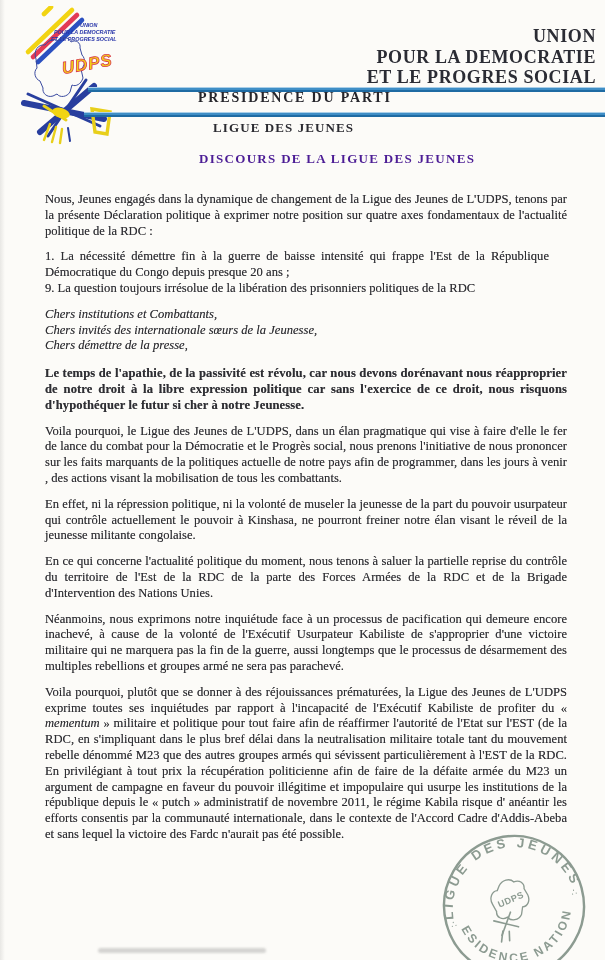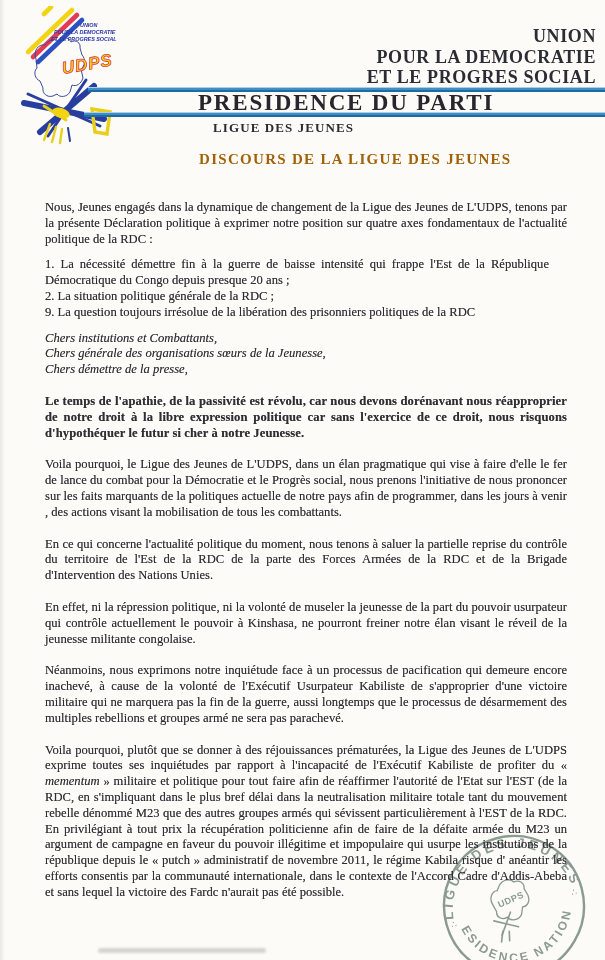--- a/index.html
+++ b/index.html
@@ -14,32 +14,32 @@
   .logo{position:absolute;left:14px;top:6px;width:152px;height:142px;}
   .org-title{
     position:absolute;right:9px;top:26px;text-align:right;
     font-weight:bold;font-size:18px;line-height:20.5px;letter-spacing:.6px;color:#2b2c34;
   }
   .rule{position:absolute;right:0;height:5px;
     background:linear-gradient(to bottom,#aacfe8 0 22%,#3f8ec6 22% 68%,#1f6ba3 68% 100%);}
   .rule-top{left:88px;top:87px;}
   .rule-bottom{left:84px;top:112px;}
   .presidence{position:absolute;left:198px;top:90px;font-weight:bold;
-    font-size:23px;letter-spacing:1.8px;color:#26262c;}
+    font-size:14px;letter-spacing:1.8px;color:#26262c;}
   .ligue{position:absolute;left:213px;top:120px;font-weight:bold;
     font-size:13px;letter-spacing:1.1px;color:#2b2b31;}
   .discours{position:absolute;left:199px;top:151px;font-weight:bold;
-    font-size:15px;letter-spacing:1.3px;color:#a16207;}
+    font-size:13px;letter-spacing:1.3px;color:#4c1d95;}
   
   .body-text{
     position:absolute;left:45px;top:184px;width:522px;z-index:2;
     font-size:12.6px;line-height:15.8px;text-align:justify;
     text-shadow:0 0 .5px rgba(46,46,51,.55);
   }
-  .body-text p{margin:16px 0 10px 0;}
+  .body-text p{margin:8px 0 10px 0;}
   .numbered-list div{margin:0;}
   .numbered-list{margin:0 18px 10px 0;}
   .greetings{font-style:italic;margin:0 0 12px 0;}
   .bold-para{font-weight:bold;letter-spacing:.1px;}
   .em{font-style:italic;}
   
   .stamp{position:absolute;left:438px;top:830px;width:152px;height:152px;z-index:1;opacity:.82;}
   
   .smudge{position:absolute;left:98px;top:948px;width:168px;height:5px;
     background:rgba(140,140,140,.35);border-radius:3px;filter:blur(1.2px);}
@@ -94,34 +94,33 @@
   <div class="presidence">PRESIDENCE DU PARTI</div>
   <div class="rule rule-bottom"></div>
   <div class="ligue">LIGUE DES JEUNES</div>
   <div class="discours">DISCOURS DE LA LIGUE DES JEUNES</div>
 
   <div class="body-text">
     <p>Nous, Jeunes engagés dans la dynamique de changement de la Ligue des Jeunes de L'UDPS, tenons par la présente Déclaration politique à exprimer notre position sur quatre axes fondamentaux de l'actualité politique de la RDC :</p>
 
     <div class="numbered-list">
       <div>1. La nécessité démettre fin à la guerre de baisse intensité qui frappe l'Est de la République Démocratique du Congo depuis presque 20 ans ;</div>
-      <div>2. La situation politique générale de la RDC ;</div>
       <div>9. La question toujours irrésolue de la libération des prisonniers politiques de la RDC</div>
     </div>
 
     <div class="greetings">
       <div>Chers institutions et Combattants,</div>
-      <div>Chers générale des organisations sœurs de la Jeunesse,</div>
+      <div>Chers invités des internationale sœurs de la Jeunesse,</div>
       <div>Chers démettre de la presse,</div>
     </div>
 
     <p class="bold-para">Le temps de l'apathie, de la passivité est révolu, car nous devons dorénavant nous réapproprier de notre droit à la libre expression politique car sans l'exercice de ce droit, nous risquons d'hypothéquer le futur si cher à notre Jeunesse.</p>
     <p>Voila pourquoi, le Ligue des Jeunes de L'UDPS, dans un élan pragmatique qui vise à faire d'elle le fer de lance du combat pour la Démocratie et le Progrès social, nous prenons l'initiative de nous prononcer sur les faits marquants de la politiques actuelle de notre pays afin de programmer, dans les jours à venir , des actions visant la mobilisation de tous les combattants.</p>
+    <p>En effet, ni la répression politique, ni la volonté de museler la jeunesse de la part du pouvoir usurpateur qui contrôle actuellement le pouvoir à Kinshasa, ne pourront freiner notre élan visant le réveil de la jeunesse militante congolaise.</p>
     <p>En ce qui concerne l'actualité politique du moment, nous tenons à saluer la partielle reprise du contrôle du territoire de l'Est de la RDC de la parte des Forces Armées de la RDC et de la Brigade d'Intervention des Nations Unies.</p>
-    <p>En effet, ni la répression politique, ni la volonté de museler la jeunesse de la part du pouvoir usurpateur qui contrôle actuellement le pouvoir à Kinshasa, ne pourront freiner notre élan visant le réveil de la jeunesse militante congolaise.</p>
     <p>Néanmoins, nous exprimons notre inquiétude face à un processus de pacification qui demeure encore inachevé, à cause de la volonté de l'Exécutif Usurpateur Kabiliste de s'approprier d'une victoire militaire qui ne marquera pas la fin de la guerre, aussi longtemps que le processus de désarmement des multiples rebellions et groupes armé ne sera pas parachevé.</p>
     <p><span>Voila pourquoi, plutôt que se donner à des réjouissances prématurées, la Ligue des Jeunes de L'UDPS exprime toutes ses inquiétudes par rapport à l'incapacité de l'Exécutif Kabiliste de profiter du « </span><span class="em">mementum</span><span> » militaire et politique pour tout faire afin de réaffirmer l'autorité de l'Etat sur l'EST (de la RDC, en s'impliquant dans le plus bref délai dans la neutralisation militaire totale tant du mouvement rebelle dénommé M23 que des autres groupes armés qui sévissent particulièrement à l'EST de la RDC. En privilégiant à tout prix la récupération politicienne afin de faire de la défaite armée du M23 un argument de campagne en faveur du pouvoir illégitime et impopulaire qui usurpe les institutions de la république depuis le « putch » administratif de novembre 2011, le régime Kabila risque d' anéantir les efforts consentis par la communauté internationale, dans le contexte de l'Accord Cadre d'Addis-Abeba et sans lequel la victoire des Fardc n'aurait pas été possible.</span></p>
   </div>
 
   <svg class="stamp" viewBox="0 0 150 150">
     <g transform="rotate(-15 75 75)" fill="#74867b">
       <circle cx="75" cy="75" r="69" fill="none" stroke="#74867b" stroke-width="2.4"></circle>
       <path id="stampArcTop" d="M 14 78 A 61 61 0 1 1 136 78" fill="none"></path>
       <path id="stampArcBottom" d="M 20 88 A 57 57 0 0 0 130 88" fill="none"></path>
       <text font-family="Liberation Sans" ,sans-serif="" font-weight="bold" font-size="13" letter-spacing="3.4">

